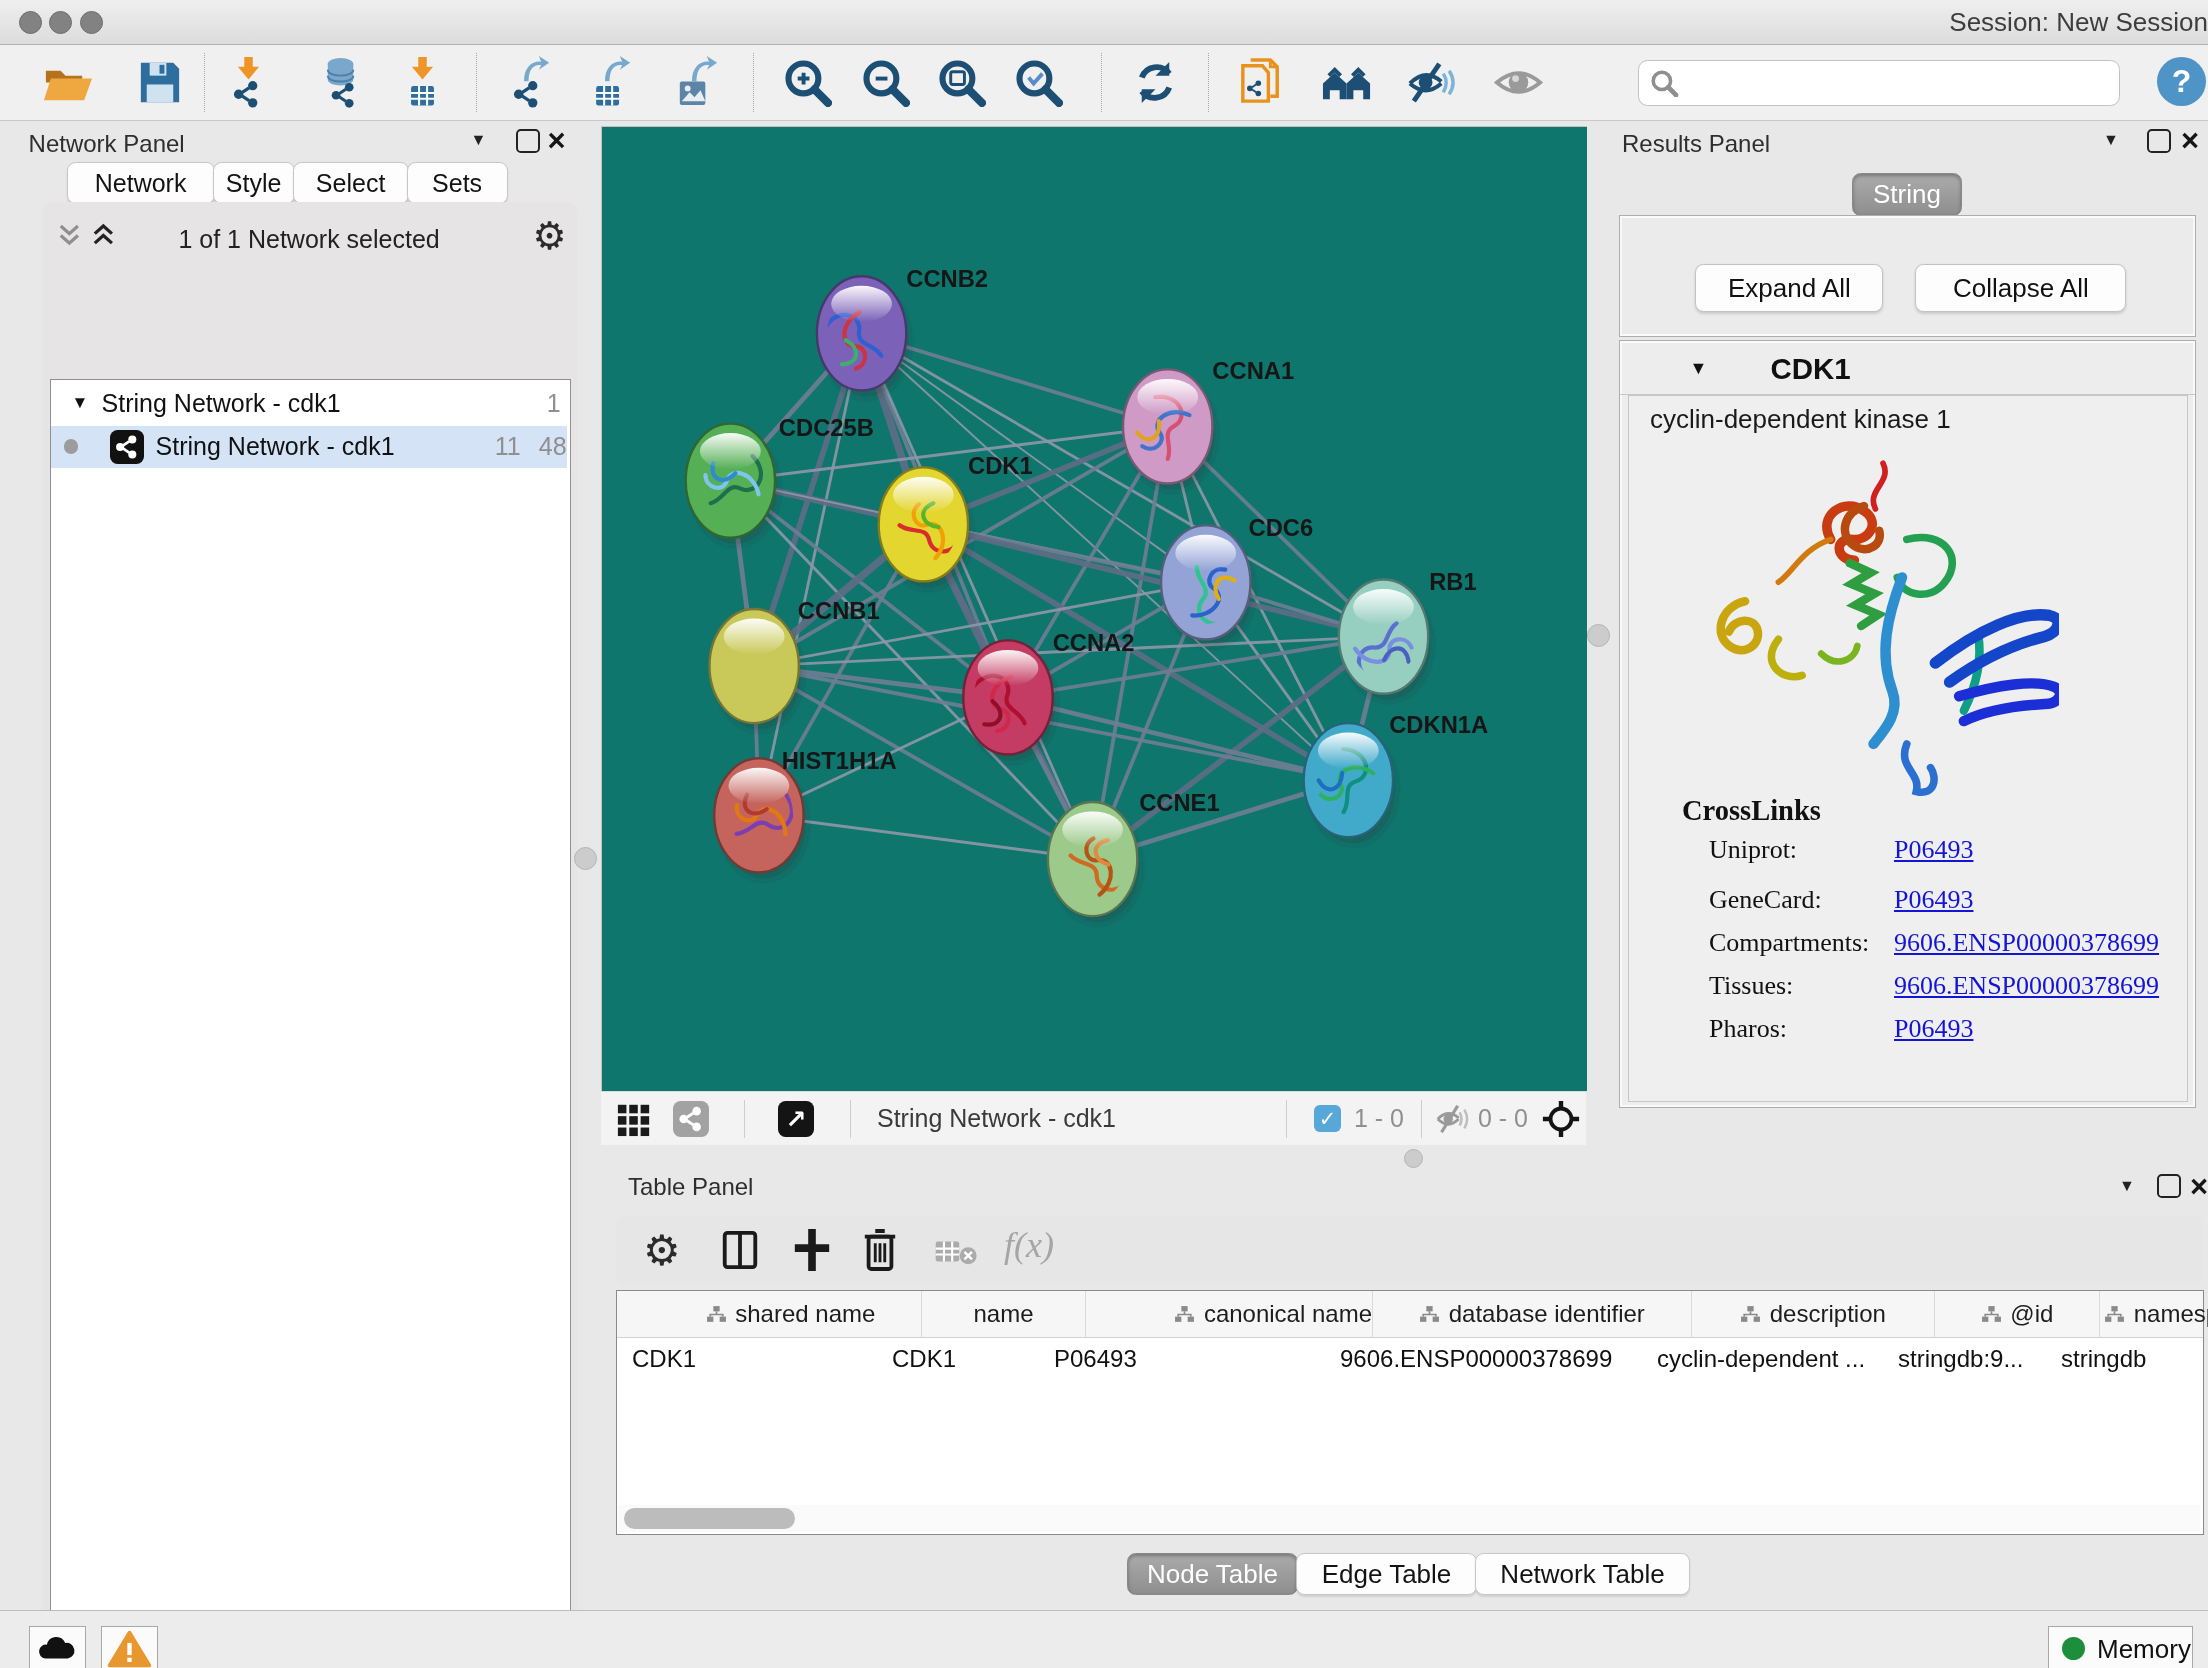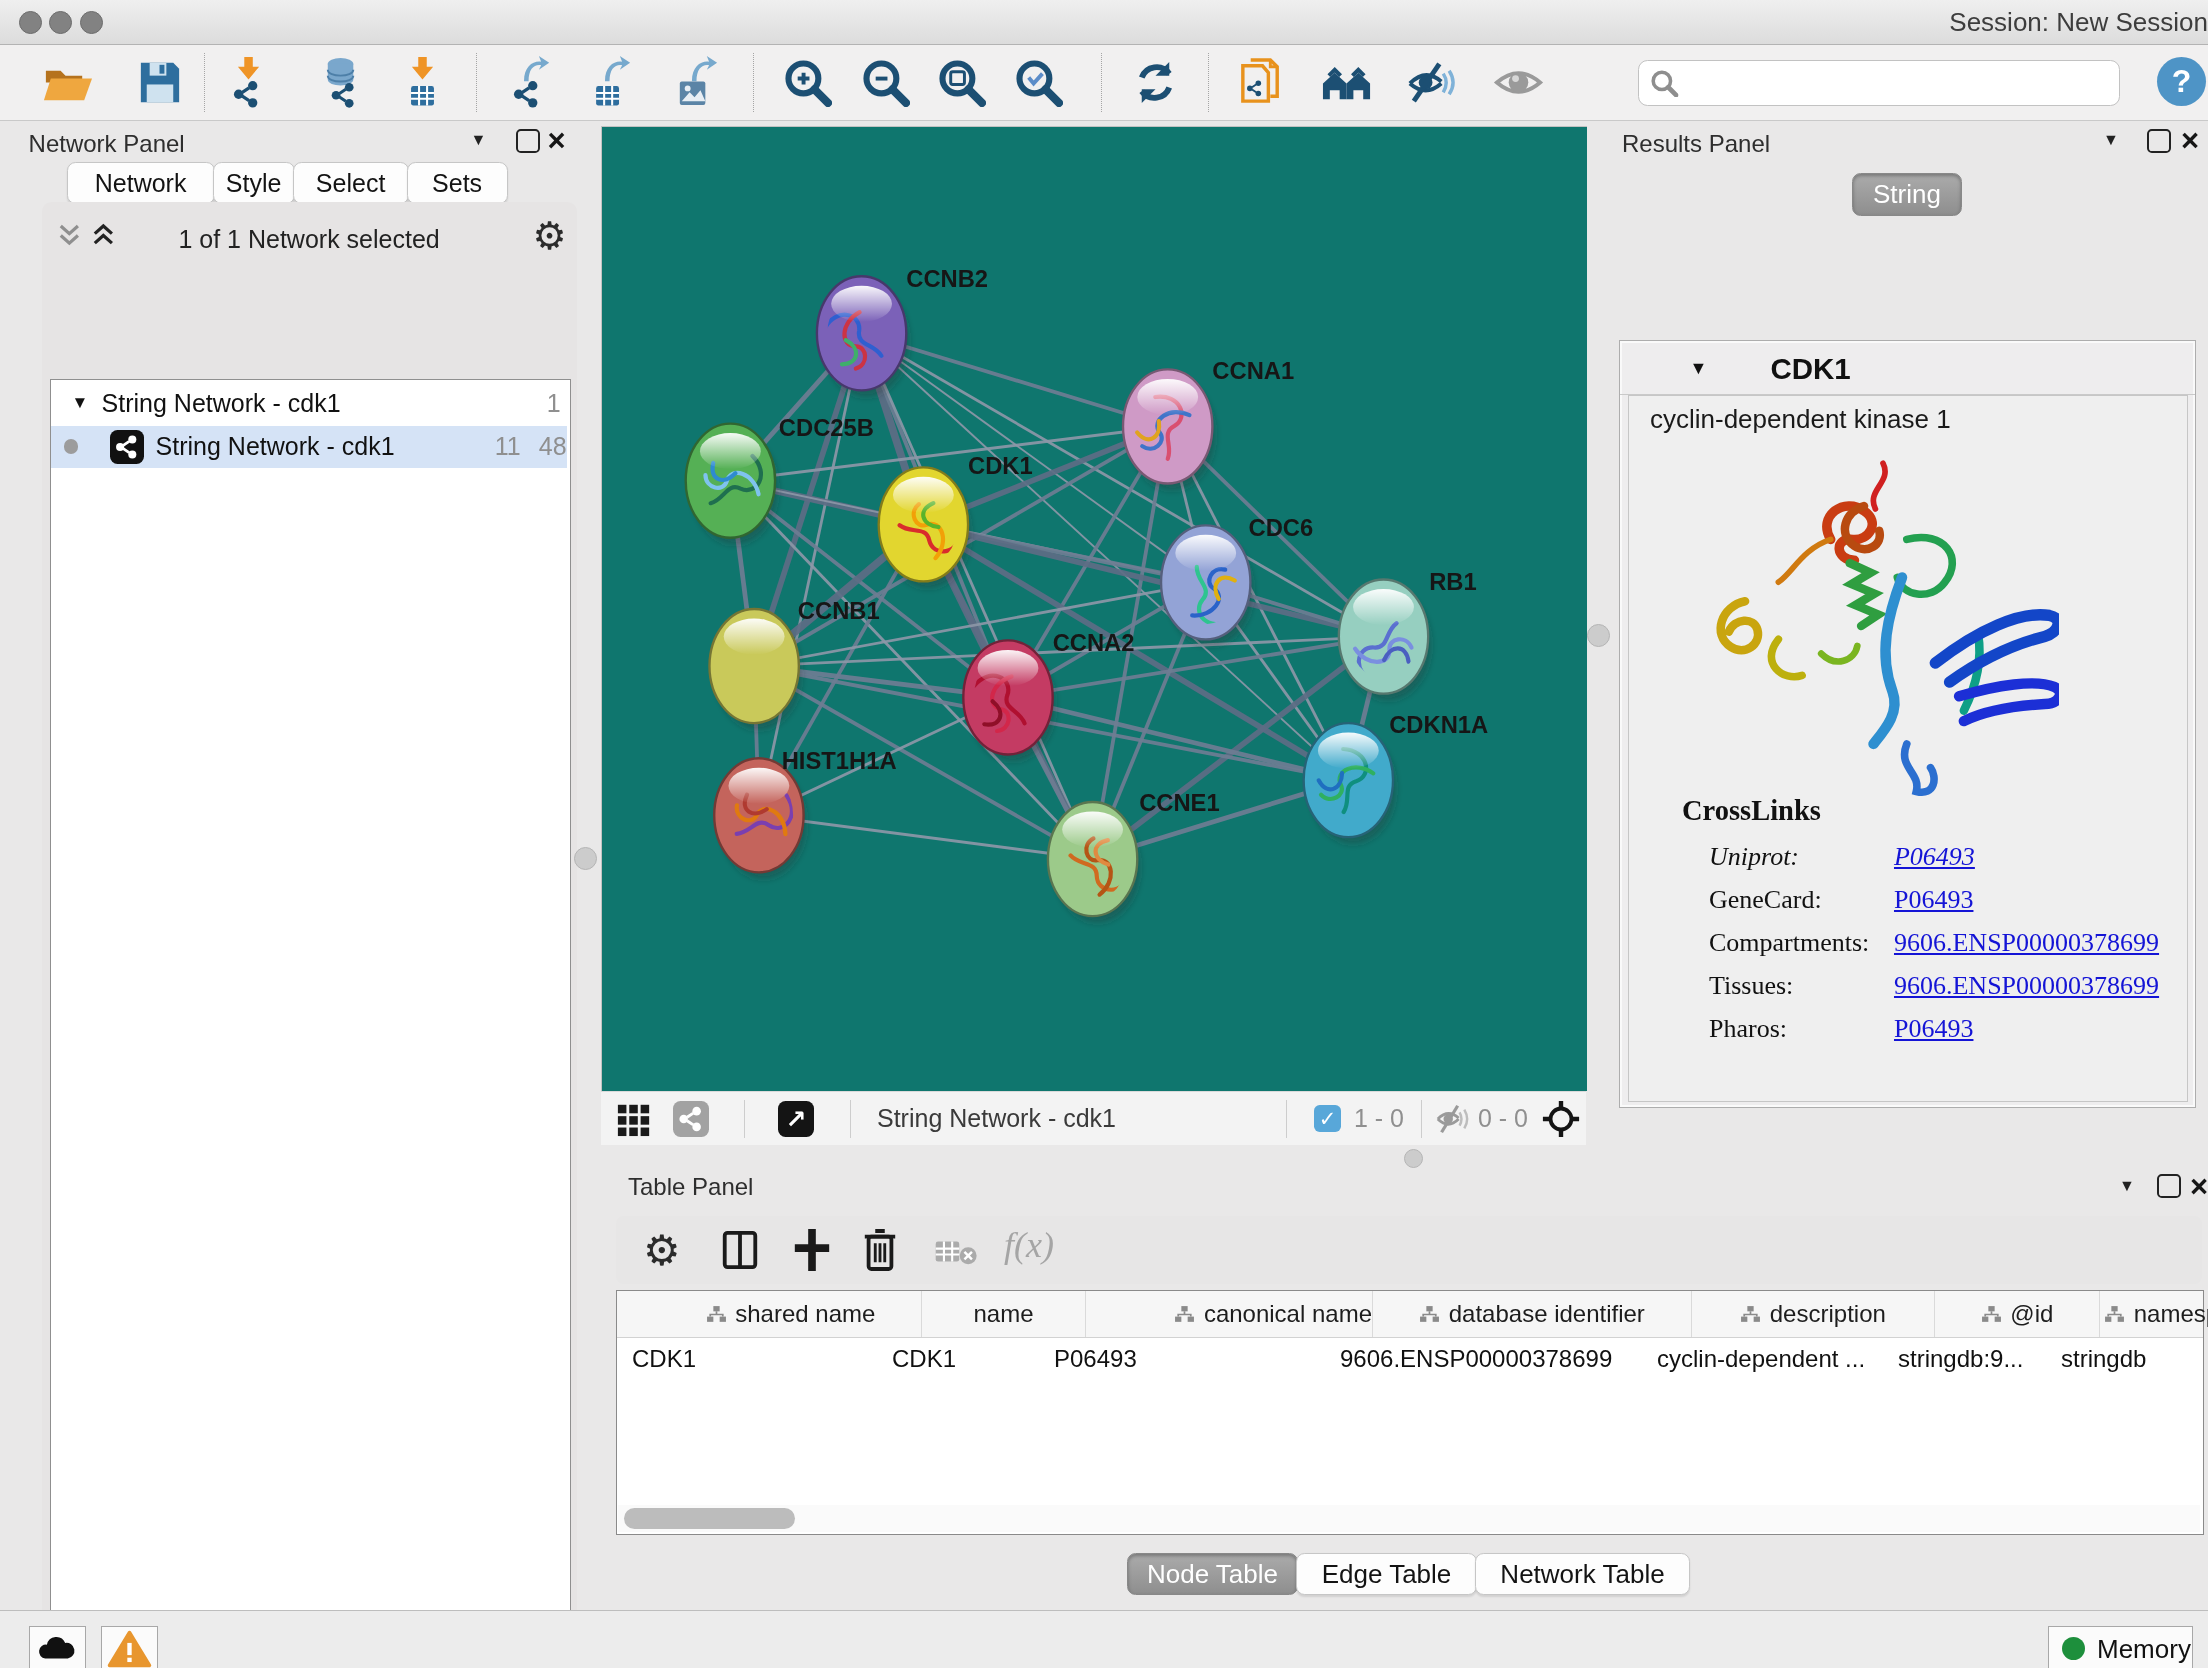--- a/index.html
+++ b/index.html
@@ -535,20 +535,24 @@
 <div class="abs grab" style="left:1587px;top:624px;width:21px;height:21px"></div>
 
 <div class="abs" style="left:1607px;top:120px;width:601px;height:1042px">
   <span class="abs ptitle" style="left:15px;top:9.5px">Results Panel</span>
   <span class="abs collapse-arrow" style="left:496px;top:11.4px">▼</span>
   <span class="abs float-box" style="left:540px;top:8.6px"></span>
   <span class="abs close-x" style="left:574px;top:11.4px">×</span>
 
   <div class="abs tab sel" style="left:245px;top:53px;width:108px;height:41px;line-height:41px;font-size:26px"><span>String</span></div>
 
+  <div class="abs rbox" style="left:12.4px;top:95px;width:575px;height:120px">
+    <div class="abs btn" style="left:75px;top:48px;width:186px;height:46px;line-height:46px"><span>Expand All</span></div>
+    <div class="abs btn" style="left:295px;top:48px;width:209px;height:46px;line-height:46px"><span>Collapse All</span></div>
+  </div>
 
   <div class="abs rbox" style="left:12.4px;top:220px;width:575px;height:766px;background:#eeedee">
     <span class="abs" style="left:69px;top:17px;font-size:18px;color:#111">▼</span>
     <span class="abs" style="left:150px;top:11.4px;font-size:29.5px;font-weight:bold;color:#111">CDK1</span>
     <div class="abs" style="left:0;top:53px;width:575px;border-top:1px solid #c9c9c9"></div>
     <div class="abs" style="left:7.6px;top:54px;width:558px;height:705px;border:1px solid #c6c6c6;background:#efefef">
       <span class="abs" style="left:21px;top:7.6px;font-size:26px;color:#1a1a1a">cyclin-dependent kinase 1</span>
       <svg id="ribbon" class="abs" style="left:59px;top:53px" width="371" height="352" viewBox="0 0 390 370">
           <path d="M205,15 C215,35 187,43 197,63" fill="none" stroke="#d02020" stroke-width="6" stroke-linecap="round"></path>
           <path d="M150,95 C135,70 165,50 185,65 C203,77 190,97 173,95 C153,93 155,117 175,117" fill="none" stroke="#c93c12" stroke-width="10" stroke-linecap="round"></path>
@@ -560,21 +564,21 @@
           <path d="M170,120 l22,10 l-20,12 l24,10 l-20,12 l24,10 l-18,12" fill="none" stroke="#2f9e40" stroke-width="9" stroke-linecap="round"></path>
           <path d="M230,95 C270,85 290,115 270,140 C255,160 225,155 220,135" fill="none" stroke="#23a050" stroke-width="8" stroke-linecap="round"></path>
           <path d="M225,135 C210,175 200,215 215,255 C223,277 207,295 195,310" fill="none" stroke="#2e8fd0" stroke-width="11" stroke-linecap="round"></path>
           <path d="M305,195 C310,225 300,255 290,275" fill="none" stroke="#0e9f86" stroke-width="9" stroke-linecap="round"></path>
           <path d="M260,225 C305,190 350,170 380,175 C395,178 390,193 375,197 C335,207 300,227 275,245" fill="none" stroke="#1346c8" stroke-width="12" stroke-linecap="round"></path>
           <path d="M285,260 C325,248 365,242 385,250 C397,255 390,268 375,268 C340,270 310,276 290,286" fill="none" stroke="#1c2fd6" stroke-width="11" stroke-linecap="round"></path>
           <path d="M230,310 C220,335 245,340 240,360 C260,365 262,345 255,335" fill="none" stroke="#2b6fd0" stroke-width="8" stroke-linecap="round"></path>
         </svg>
       <span class="abs serif" style="left:53px;top:399px;font-size:28.5px;font-weight:bold;color:#111">CrossLinks</span>
       <div id="xlinks" class="abs" style="left:80px;top:439px;width:466px">
-          <div style="display: flex; height: 43px; align-items: center; font-size: 26px; font-style: italic;">
+          <div style="display: flex; height: 43px; font-size: 26px;">
             <span class="serif" style="width: 185px; color: rgb(17, 17, 17);">Uniprot:</span>
             <span class="serif xlink">P06493</span>
           </div>
           <div style="display: flex; height: 43px; align-items: center; font-size: 26px;">
             <span class="serif" style="width: 185px; color: rgb(17, 17, 17);">GeneCard:</span>
             <span class="serif xlink">P06493</span>
           </div>
           <div style="display: flex; height: 43px; align-items: center; font-size: 26px;">
             <span class="serif" style="width: 185px; color: rgb(17, 17, 17);">Compartments:</span>
             <span class="serif xlink">9606.ENSP00000378699</span>

